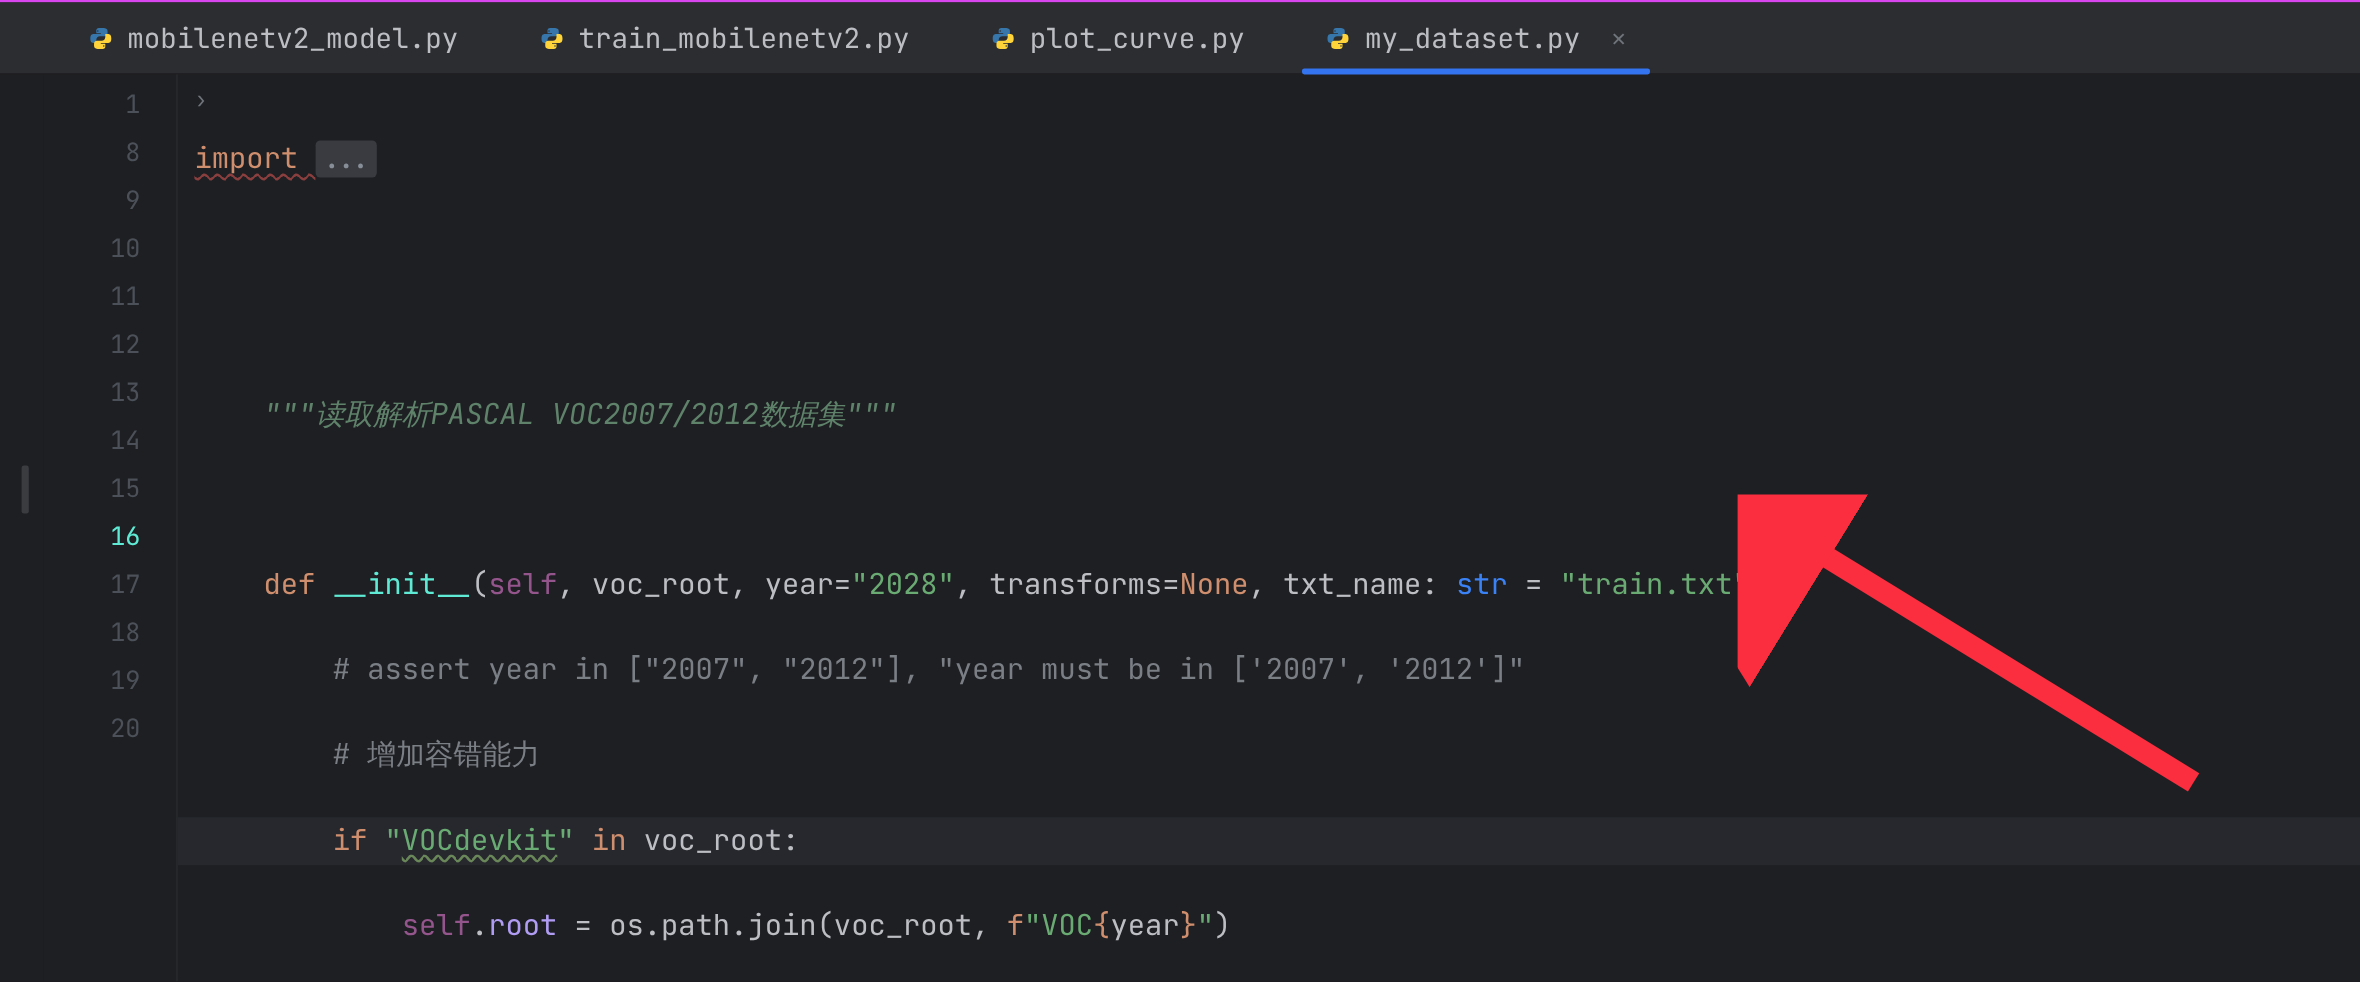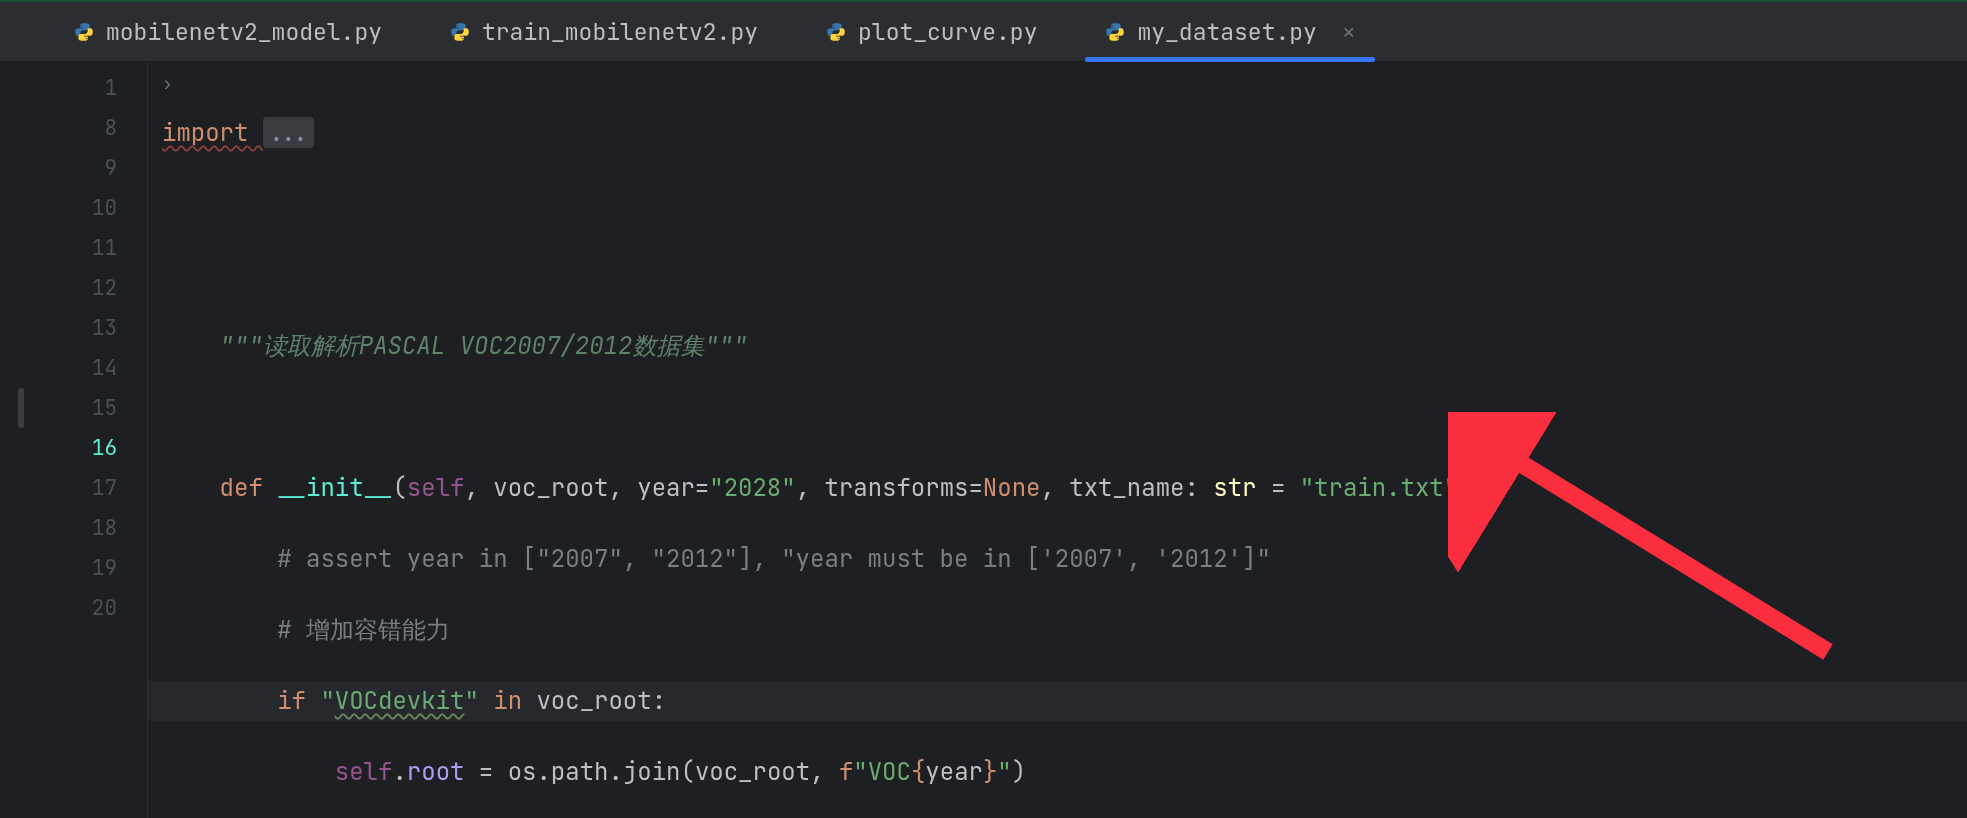--- a/index.html
+++ b/index.html
@@ -3,21 +3,21 @@
 <meta charset="utf-8">
 <style>
   * { margin: 0; padding: 0; box-sizing: border-box; }
   html, body { width: 1967px; height: 818px; overflow: hidden; }
   body {
     background: #1e1f22;
     font-family: "JetBrains Mono", Consolas, Menlo, monospace;
     font-size: 24px;
     color: #bcbec4;
   }
-  .app-border { border-top: 2px solid #14532d; }
+  .app-border { border-top: 2px solid #d946ef; }
   .tabbar {
     display: flex;
     align-items: stretch;
     height: 60px;
     background: #2b2d30;
     padding-left: 40px;
     border-bottom: 1px solid #1e1f22;
   }
   .tab {
     display: flex;
@@ -101,21 +101,21 @@
   .codeline.current { background: #26282e; }
   .kw   { color: #cf8e6d; }
   .fn   { color: #b09cf3; }
   .fnmag{ color: #5eead4; }
   .var  { color: #bcbec4; }
   .param{ color: #bcbec4; text-align: right; }
   .str  { color: #6aab73; }
   .str-fold { background: #393b40; color: #878e98; padding: 0 4px; border-radius: 4px;}
   .cmt  { color: #7a7e85; }
   .self { color: #94558d; }
-  .builtin { color: #fef9c3; }
+  .builtin { color: #3b82f6; }
   .op   { color: #bcbec4; }
   .punct{ color: #bcbec4; }
   .docstr { color: #5f826b; font-style: italic; }
   .wavy { text-decoration: underline wavy #6a8759; text-decoration-thickness: 2px; text-underline-offset: 4px; }
   .wavy-red { text-decoration: underline wavy #8b3e3e; text-decoration-thickness: 2px; text-underline-offset: 4px; }
 
   
   .arrow {
     position: absolute;
     pointer-events: none;

